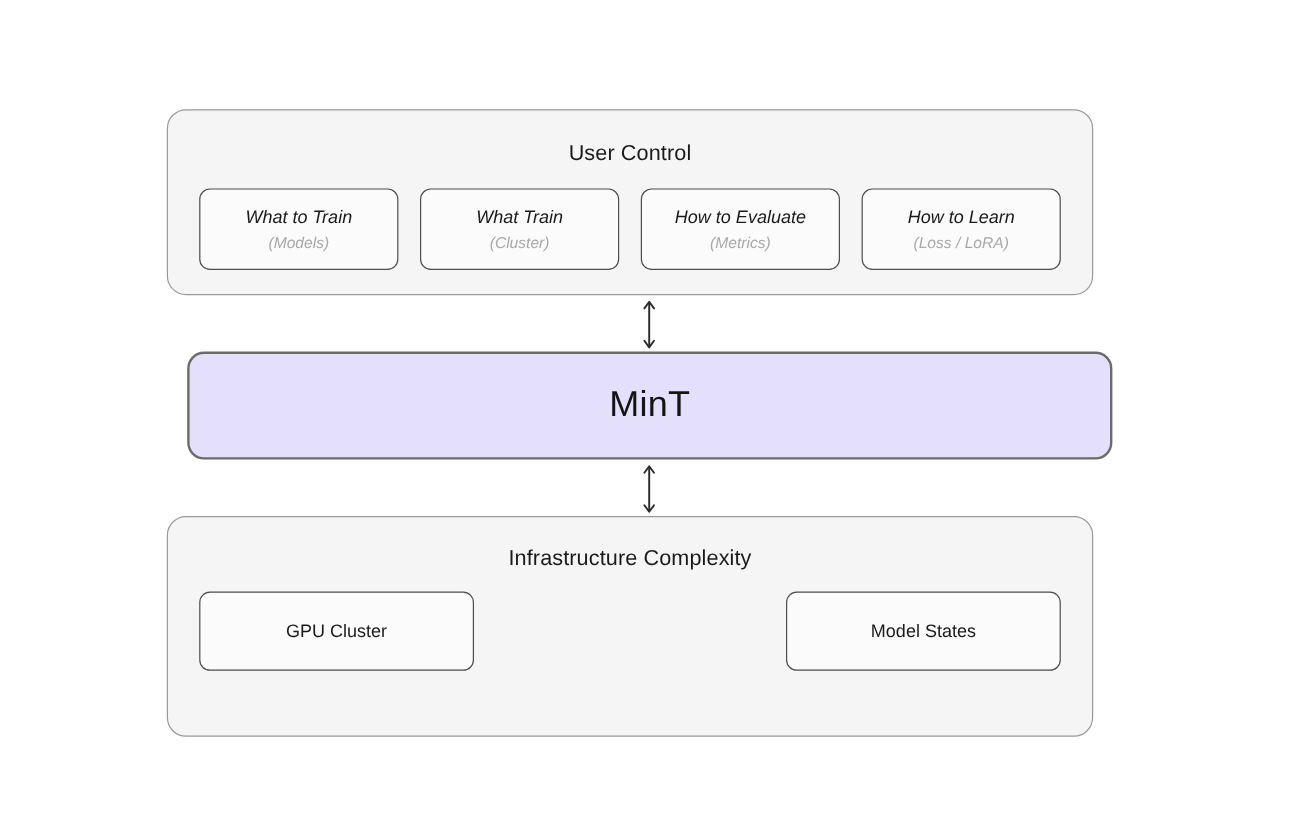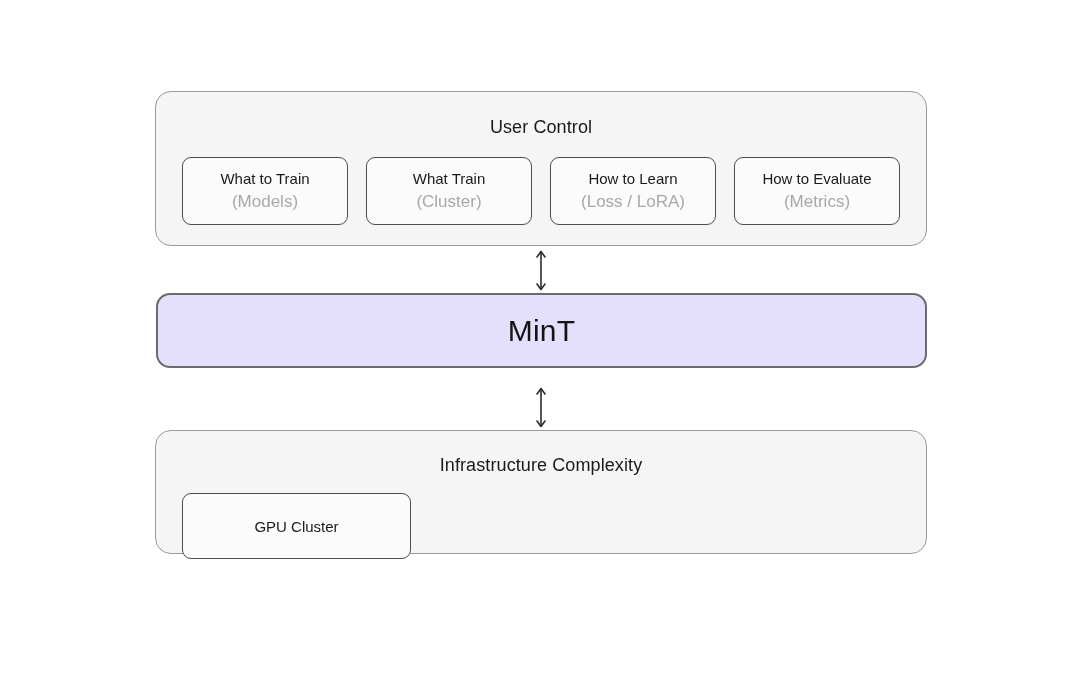--- a/index.html
+++ b/index.html
@@ -22,28 +22,28 @@
   }
   .canvas{
     position:relative;
     width:1080px;
     height:678px;
     background:var(--page-bg);
     overflow:hidden;
   }
   .group-box{
     position:absolute;
-    left:155px;
+    left:139px;
     width:772px;
     background:var(--container-bg);
     border:1.5px solid var(--container-border);
     border-radius:16px;
   }
   .group-box.top{top:91px;height:155px;}
-  .group-box.bottom{top:430px;height:124px;}
+  .group-box.bottom{top:430px;height:184px;}
   .group-title{
     text-align:center;
     font-size:18px;
     font-weight:500;
     color:var(--title-text);
     letter-spacing:.1px;
   }
   .group-box.top .group-title{margin-top:25px;}
   .group-box.bottom .group-title{margin-top:24px;}
   .card-row{
@@ -58,38 +58,38 @@
   .card{
     background:var(--card-bg);
     border:1.4px solid var(--card-border);
     border-radius:9px;
     display:flex;
     flex-direction:column;
     align-items:center;
     justify-content:center;
     text-align:center;
   }
-  .card.small{width:166px;height:68px;gap:5px;}
+  .card.small{width:166px;height:68px;gap:5px;font-style:italic;}
   .card.wide{width:229px;height:66px;}
   .card-label{
     font-size:15px;
     font-weight:500;
     color:var(--title-text);
   }
   .card-sublabel{
-    font-size:17px;
+    font-size:13px;
     font-weight:400;
     color:var(--subtitle-text);
   }
   .mint-box{
     position:absolute;
     left:156px;
     top:293px;
     width:771px;
-    height:75px;
+    height:90px;
     background:var(--mint-bg);
     border:2px solid var(--mint-border);
     border-radius:14px;
     display:flex;
     align-items:center;
     justify-content:center;
   }
   .mint-label{
     font-size:30px;
     font-weight:500;
@@ -122,26 +122,26 @@
     <div class="card-row">
       <div class="card small">
         <div class="card-label">What to Train</div>
         <div class="card-sublabel">(Models)</div>
       </div>
       <div class="card small">
         <div class="card-label">What Train</div>
         <div class="card-sublabel">(Cluster)</div>
       </div>
       <div class="card small">
+        <div class="card-label">How to Evaluate</div>
+        <div class="card-sublabel">(Metrics)</div>
+      </div>
+      <div class="card small">
         <div class="card-label">How to Learn</div>
         <div class="card-sublabel">(Loss / LoRA)</div>
-      </div>
-      <div class="card small">
-        <div class="card-label">How to Evaluate</div>
-        <div class="card-sublabel">(Metrics)</div>
       </div>
     </div>
   </div>
 
   <div class="arrow a1">
     <svg viewBox="0 0 16 41" aria-hidden="true">
       <line x1="8" y1="3" x2="8" y2="38"></line>
       <path d="M4 7 L8 1.5 L12 7"></path>
       <path d="M4 34 L8 39.5 L12 34"></path>
     </svg>
@@ -158,16 +158,19 @@
       <path d="M4 34 L8 39.5 L12 34"></path>
     </svg>
   </div>
 
   <div class="group-box bottom">
     <div class="group-title">Infrastructure Complexity</div>
     <div class="card-row">
       <div class="card wide">
         <div class="card-label">GPU Cluster</div>
       </div>
+      <div class="card wide">
+        <div class="card-label">Model States</div>
+      </div>
     </div>
   </div>
 
 </div>
 
 </body></html>

